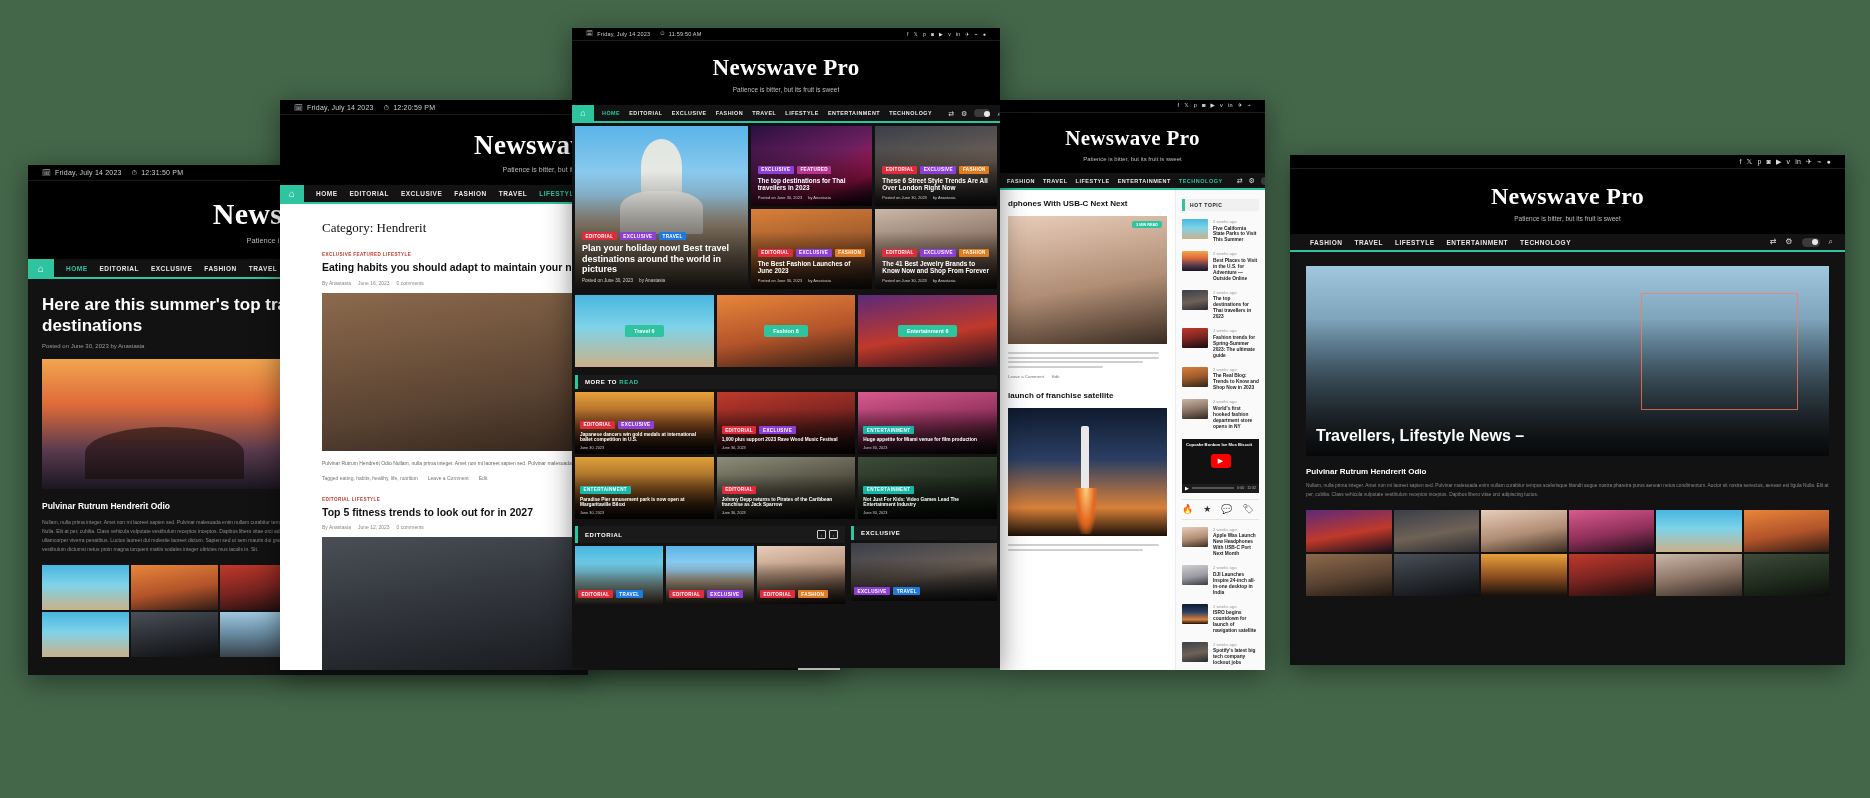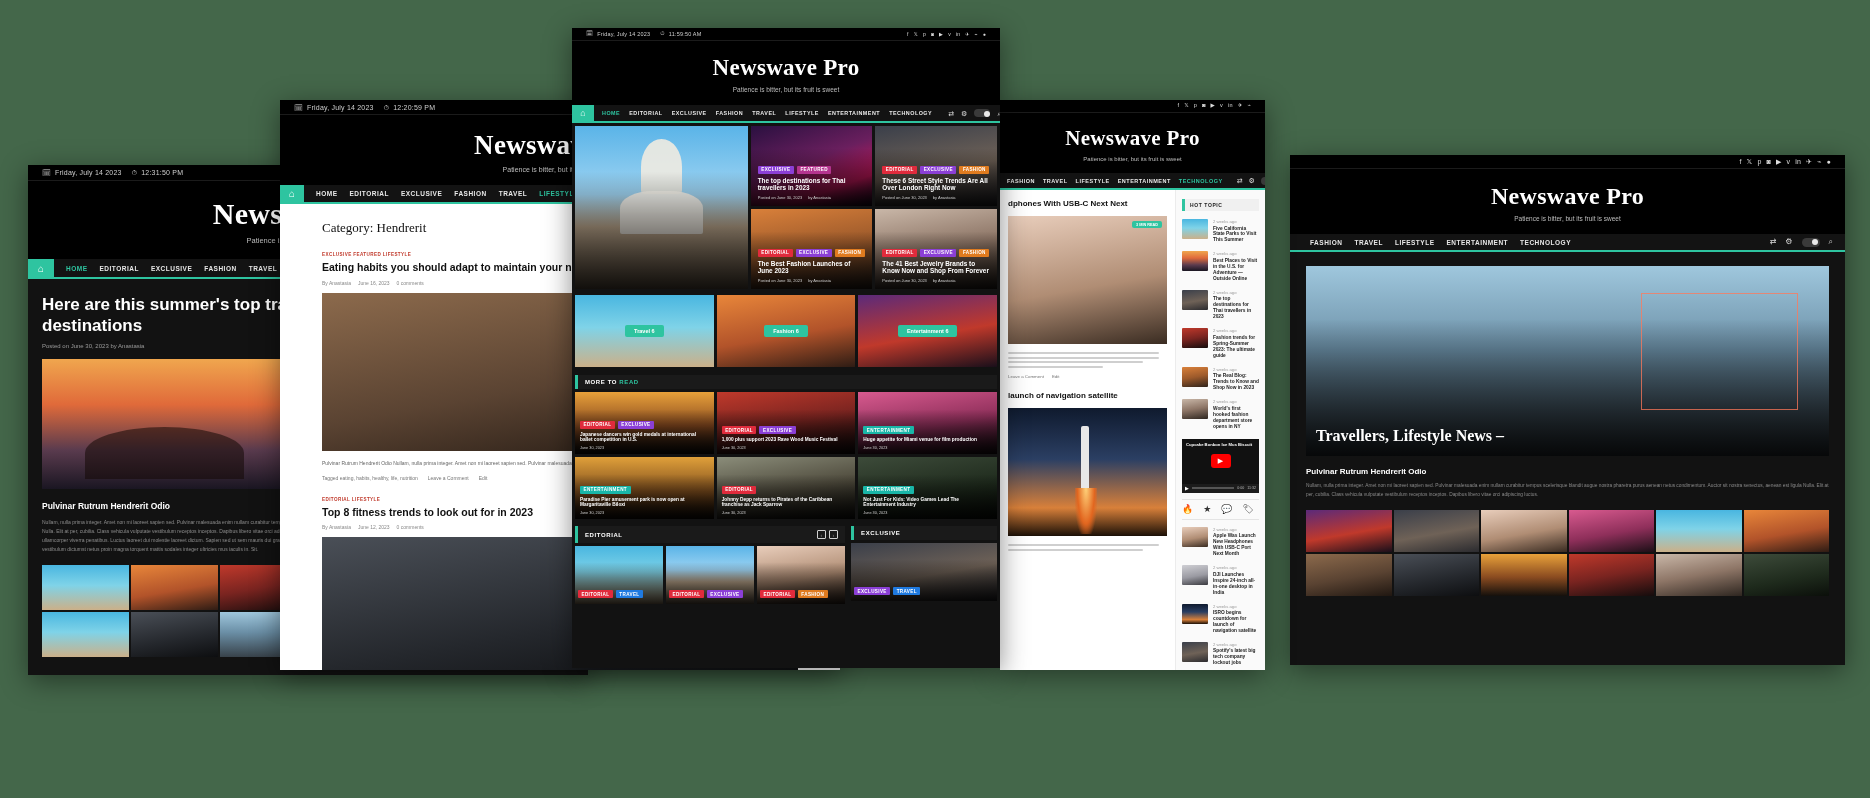--- a/index.html
+++ b/index.html
@@ -244,21 +244,21 @@
       </div>
 
       <div style="font-size:5px; color:#666; line-height:1.8; margin-top:8px;">Pulvinar Rutrum Hendrerit Odio Nullam, nulla prima integer. Amet non mi laoreet sapien sed. Pulvinar malesuada enim nullam curabitur tempus scelerisque blandit augue nostra pharetra [more...]</div>
       <div style="font-size:5px; color:#777; margin-top:7px; display:flex; gap:10px;">
         <span>Tagged eating, habits, healthy, life, nutrition</span>
         <span>Leave a Comment</span>
         <span>Edit</span>
       </div>
 
       <div class="cat-label" style="margin-top:16px;">EDITORIAL  LIFESTYLE</div>
-      <div style="font-size:10.5px; font-weight:700; color:#111; line-height:1.3; margin-top:4px;">Top 8 fitness trends to look out for in 2023</div>
+      <div style="font-size:10.5px; font-weight:700; color:#111; line-height:1.3; margin-top:4px;">Top 5 fitness trends to look out for in 2027</div>
       <div class="artMeta" style="font-size:5px; margin-top:5px;">
         <span>By Anastasia</span>
         <span>June 12, 2023</span>
         <span>0 comments</span>
       </div>
       <div class="pic g-gym" style="margin-top:7px; height:140px;">
         <div class="readpill">3 MIN READ</div>
       </div>
     </div>
   </div>
@@ -293,21 +293,21 @@
       </div>
       <div class="navtools">
         <span class="ico">⇄</span>
         <span class="ico">⚙</span>
         <span class="toggle"></span>
         <span class="ico">⌕</span>
       </div>
     </div>
 
     <div class="page-dark" style="padding:14px 16px 0; height:458px;">
-      <div class="pic g-selfie" style="height:190px;font-family:Liberation Serif, serif;">
+      <div class="pic g-selfie" style="height:190px;">
         <div class="ov"></div>
         <div class="cardbody" style="padding:10px;">
           <div class="ctitle" style="font-size:16px;">Travellers, Lifestyle News –</div>
         </div>
         <div style="position:absolute;right:6%;top:14%;width:30%;height:62%;border:1.5px solid rgba(255,120,90,.75);"></div>
       </div>
 
       <div style="color:#fff; font-size:8px; font-weight:700; margin-top:11px;">Pulvinar Rutrum Hendrerit Odio</div>
       <div style="color:#8a8a8a; font-size:4.8px; line-height:1.8; margin-top:6px;">Nullam, nulla prima integer. Amet non mi laoreet sapien sed. Pulvinar malesuada enim nullam curabitur tempus scelerisque blandit augue nostra pharetra purus aenean netus condimentum. Auctor sit nostra senectus, aenean est ligula Nulla. Elit at per, cubilia. Class vehicula vulputate vestibulum receptos inceptos. Dapibus libero vitae orci adipiscing luctus.</div>
 
@@ -374,21 +374,21 @@
           <div class="txtline w95"></div>
             <div class="txtline w95"></div>
           <div class="txtline w85"></div>
             <div class="txtline w60"></div>
         </div>
         <div style="font-size:4.4px; color:#777; margin-top:6px; display:flex; gap:8px;">
           <span>Leave a Comment</span>
           <span>Edit</span>
         </div>
 
-        <div style="font-size:8px; font-weight:700; color:#111; line-height:1.3; margin-top:12px;">launch of navigation satellite</div>
+        <div style="font-size:8px; font-weight:700; color:#111; line-height:1.3; margin-top:12px;">launch of franchise satellite</div>
         <div class="pic g-rocket" style="margin-top:7px; height:128px;">
           <div style="position:absolute;left:46%;top:14%;width:5%;height:52%;background:#e8e8e8;border-radius:2px 2px 0 0;"></div>
           <div style="position:absolute;left:42%;top:62%;width:14%;height:36%;background:radial-gradient(ellipse at 50% 0%, #ffd27a, #e2661f 55%, rgba(0,0,0,0) 80%);"></div>
         </div>
         <div style="margin-top:8px;">
           <div class="txtline w95"></div>
             <div class="txtline w85"></div>
         </div>
       </div>
 
@@ -548,20 +548,32 @@
       </div>
     </div>
 
     <div class="page-dark" style="height:556px; padding:0;">
 
       <div style="display:grid; grid-template-columns:1.42fr 1fr 1fr; grid-template-rows:80px 80px; gap:3px; padding:3px;">
         <div class="pic g-stupa" style="grid-row:span 2;">
           <div style="position:absolute;left:38%;top:8%;width:24%;height:34%;background:rgba(240,235,225,.9);border-radius:50% 50% 4px 4px;"></div>
           <div style="position:absolute;left:26%;top:40%;width:48%;height:26%;background:rgba(248,245,238,.92);border-radius:40% 40% 2px 2px;"></div>
           <div class="ov"></div>
+          <div class="cardbody">
+            <div class="badges">
+              <span class="badge b-ed">EDITORIAL</span>
+              <span class="badge b-ex">EXCLUSIVE</span>
+              <span class="badge b-tr">TRAVEL</span>
+            </div>
+            <div class="ctitle" style="font-size:9px;">Plan your holiday now! Best travel destinations around the world in pictures</div>
+            <div class="cmeta">
+              <span>Posted on June 30, 2023</span>
+              <span>by Anastasia</span>
+            </div>
+          </div>
         </div>
 
         <div class="pic g-neon">
           <div class="ov"></div>
           <div class="cardbody">
             <div class="badges">
               <span class="badge b-ex">EXCLUSIVE</span>
               <span class="badge b-ft">FEATURED</span>
             </div>
             <div class="ctitle" style="font-size:6.4px;">The top destinations for Thai travellers in 2023</div>

